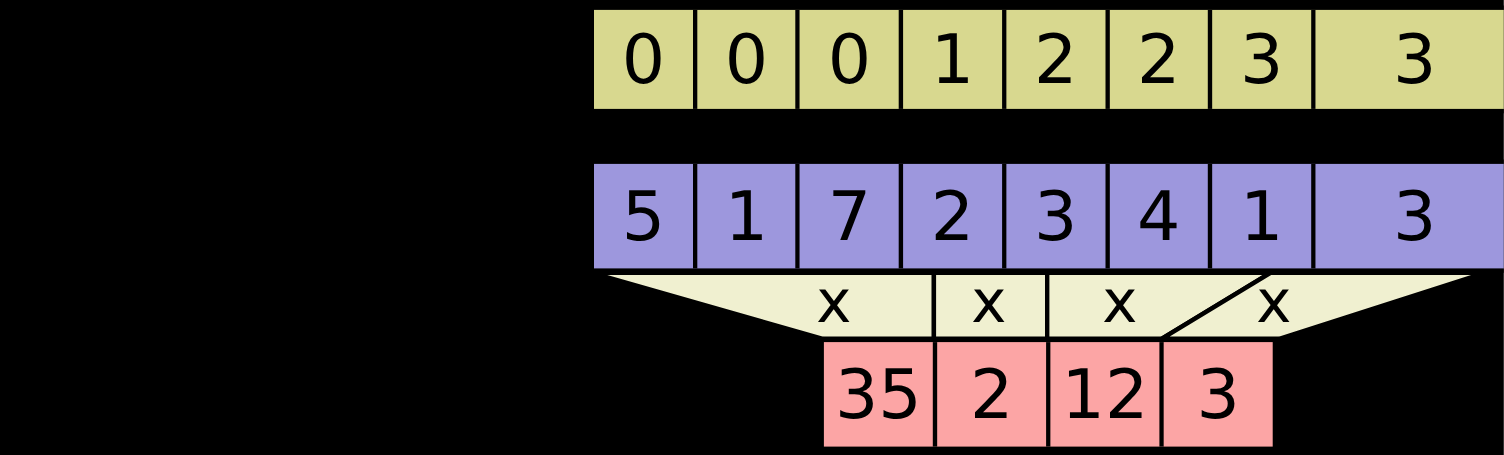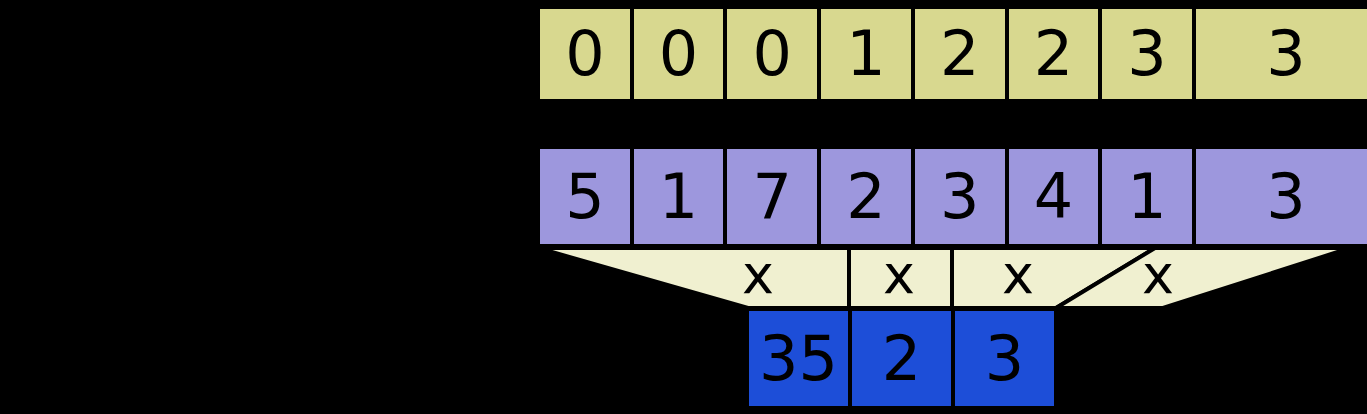--- a/index.html
+++ b/index.html
@@ -36,21 +36,21 @@
   .keys-row .cell { width: 103.6px; height: 100%; background: #d8d88f; }
   .keys-row .cell:last-child { width: 200px; }
 
   
   .values-row { left: 536px; top: 145px; width: 840px; height: 103px; }
   .values-row .cell { width: 103.6px; height: 100%; background: #9d97dd; }
   .values-row .cell:last-child { width: 200px; }
 
   
   .results-row { left: 745px; top: 307px; width: 416px; height: 103px; }
-  .results-row .cell { width: 103px; height: 100%; background: #1d4ed8; }
+  .results-row .cell { width: 103px; height: 100%; background: #fca5a5; }
   .results-row .cell:last-child { width: 99px; }
 
   .funnel-overlay {
     position: absolute;
     left: 0; top: 0;
     width: 1367px;
     height: 414px;
     pointer-events: none;
   }
   .funnel-poly { stroke: #000000; stroke-width: 4; }
@@ -94,16 +94,17 @@
     <polygon class="funnel-poly" points="1155,248 1350,248 1163,308 1056,308" fill="#f0f0d0"></polygon>
     <text class="op-label" x="758" y="293" text-anchor="middle">x</text>
     <text class="op-label" x="899" y="293" text-anchor="middle">x</text>
     <text class="op-label" x="1018" y="293" text-anchor="middle">x</text>
     <text class="op-label" x="1158" y="293" text-anchor="middle">x</text>
   </svg>
 
   <div class="row results-row">
     <div class="cell">35</div>
     <div class="cell">2</div>
+    <div class="cell">12</div>
     <div class="cell">3</div>
   </div>
 
 </div>
 
 </body></html>

